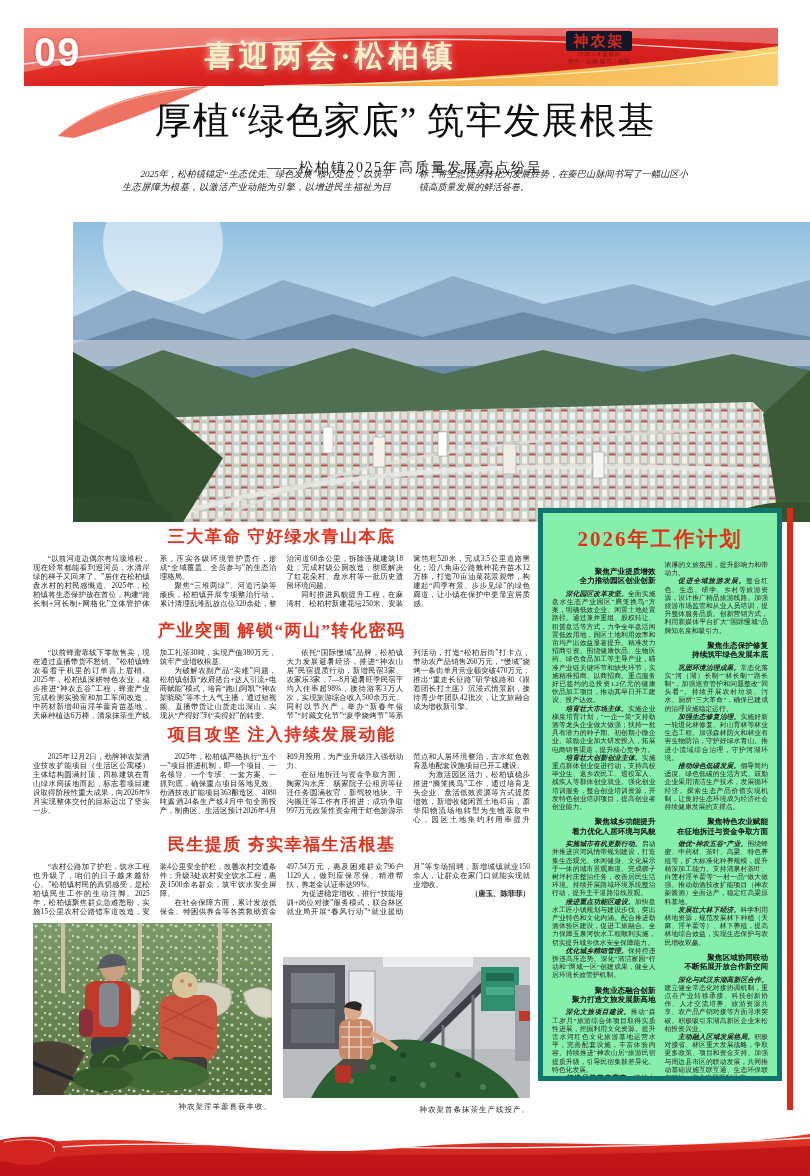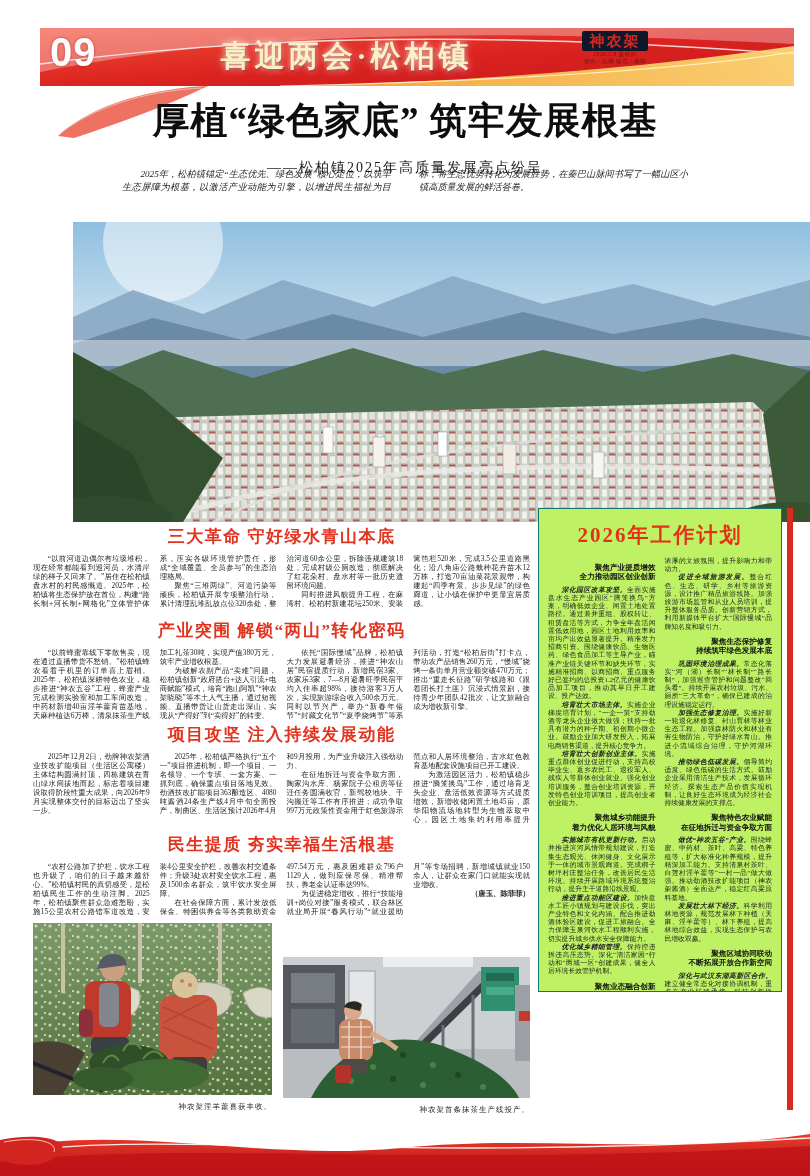--- a/index.html
+++ b/index.html
@@ -1,42 +1,42 @@
 <!DOCTYPE html>
 <html><head>
 <meta charset="utf-8">
 <style>
   html,body{margin:0;padding:0;}
   body{
     width:810px;height:1176px;position:relative;background:#ffffff;
     font-family:"Liberation Serif","DejaVu Serif",serif;color:#1c1c1c;overflow:hidden;
   }
   
-  .banner{position:absolute;left:40px;top:28px;width:613px;height:58px;}
+  .banner{position:absolute;left:24px;top:28px;width:613px;height:58px;}
   .banner svg{position:absolute;left:0;top:0;}
   .page-num{
     position:absolute;left:10px;top:2px;font-family:"Liberation Sans","DejaVu Sans",sans-serif;
     font-size:40px;font-weight:700;color:#fdfdfd;letter-spacing:1px;
     text-shadow:0 0 3px rgba(170,20,20,.6);
   }
   .banner-title{
     position:absolute;left:0;right:0;top:8px;text-align:center;
     font-size:30px;font-weight:900;color:#f8f1c6;letter-spacing:4px;
     text-shadow:0 0 7px rgba(255,255,255,.85),1px 2px 2px rgba(130,10,10,.55);
   }
   .masthead{position:absolute;right:5px;top:3px;width:66px;text-align:center;}
   .masthead-name{
     background:#0f172a;border-radius:2px;padding:2px 0 1px;
     color:#d6281e;font-weight:900;font-size:15px;letter-spacing:2px;line-height:17px;
   }
   .masthead-line{font-size:5.5px;line-height:7px;color:#7e120c;letter-spacing:.5px;}
   .head-swoosh{position:absolute;left:58px;top:86px;}
   
   .headline-area{position:absolute;left:0;top:96px;width:810px;text-align:center;}
-  .main-title{margin:0;font-size:37px;font-weight:700;color:#0d0d0d;letter-spacing:1px;}
+  .main-title{margin:0;font-size:37px;font-weight:400;color:#0d0d0d;letter-spacing:1px;}
   .sub-title{margin:13px 0 0;font-size:14px;font-weight:400;color:#1a1a1a;letter-spacing:2px;}
   .intro{
     position:absolute;left:122px;top:168px;width:566px;height:40px;
     column-count:2;column-gap:28px;column-fill:auto;overflow:hidden;
     font-size:9.2px;line-height:13.4px;font-style:italic;text-align:justify;
   }
   .intro p{margin:0;text-indent:2em;}
   
   .main-photo{position:absolute;left:33px;top:206px;width:744px;height:300px;}
   .main-photo svg{display:block;}
@@ -58,22 +58,22 @@
   .art-cols p{margin:0;text-indent:2em;}
   .byline{text-align:right;font-weight:bold;text-indent:0 !important;}
   
   .photos-row{position:absolute;left:0;top:396px;width:497px;height:190px;}
   .photo-fig{position:absolute;margin:0;}
   .fig-left{left:0;top:2px;}
   .fig-right{left:250px;top:36px;}
   .fig-cap{display:block;margin-top:3px;text-align:right;font-size:7.5px;color:#222;letter-spacing:1px;}
   
   .plan-box{
-    position:absolute;left:538px;top:508px;width:244px;height:484px;
-    border:1px solid #0f766e;background:#bef264;box-sizing:border-box;overflow:hidden;
+    position:absolute;left:538px;top:508px;width:244px;height:573px;
+    border:5px solid #0f766e;background:#86efac;box-sizing:border-box;overflow:hidden;
   }
   .plan-title{
     margin:12px 0 8px;text-align:center;font-size:21px;font-weight:900;color:#e6301a;letter-spacing:2px;
   }
   .plan-cols{
     margin:0 9px;height:540px;column-count:2;column-gap:9px;column-fill:auto;overflow:hidden;
     font-size:6.8px;line-height:8.2px;text-align:justify;color:#242424;
   }
   .plan-head{
     break-inside:avoid;text-align:right;font-weight:900;font-size:7.6px;line-height:9.4px;

